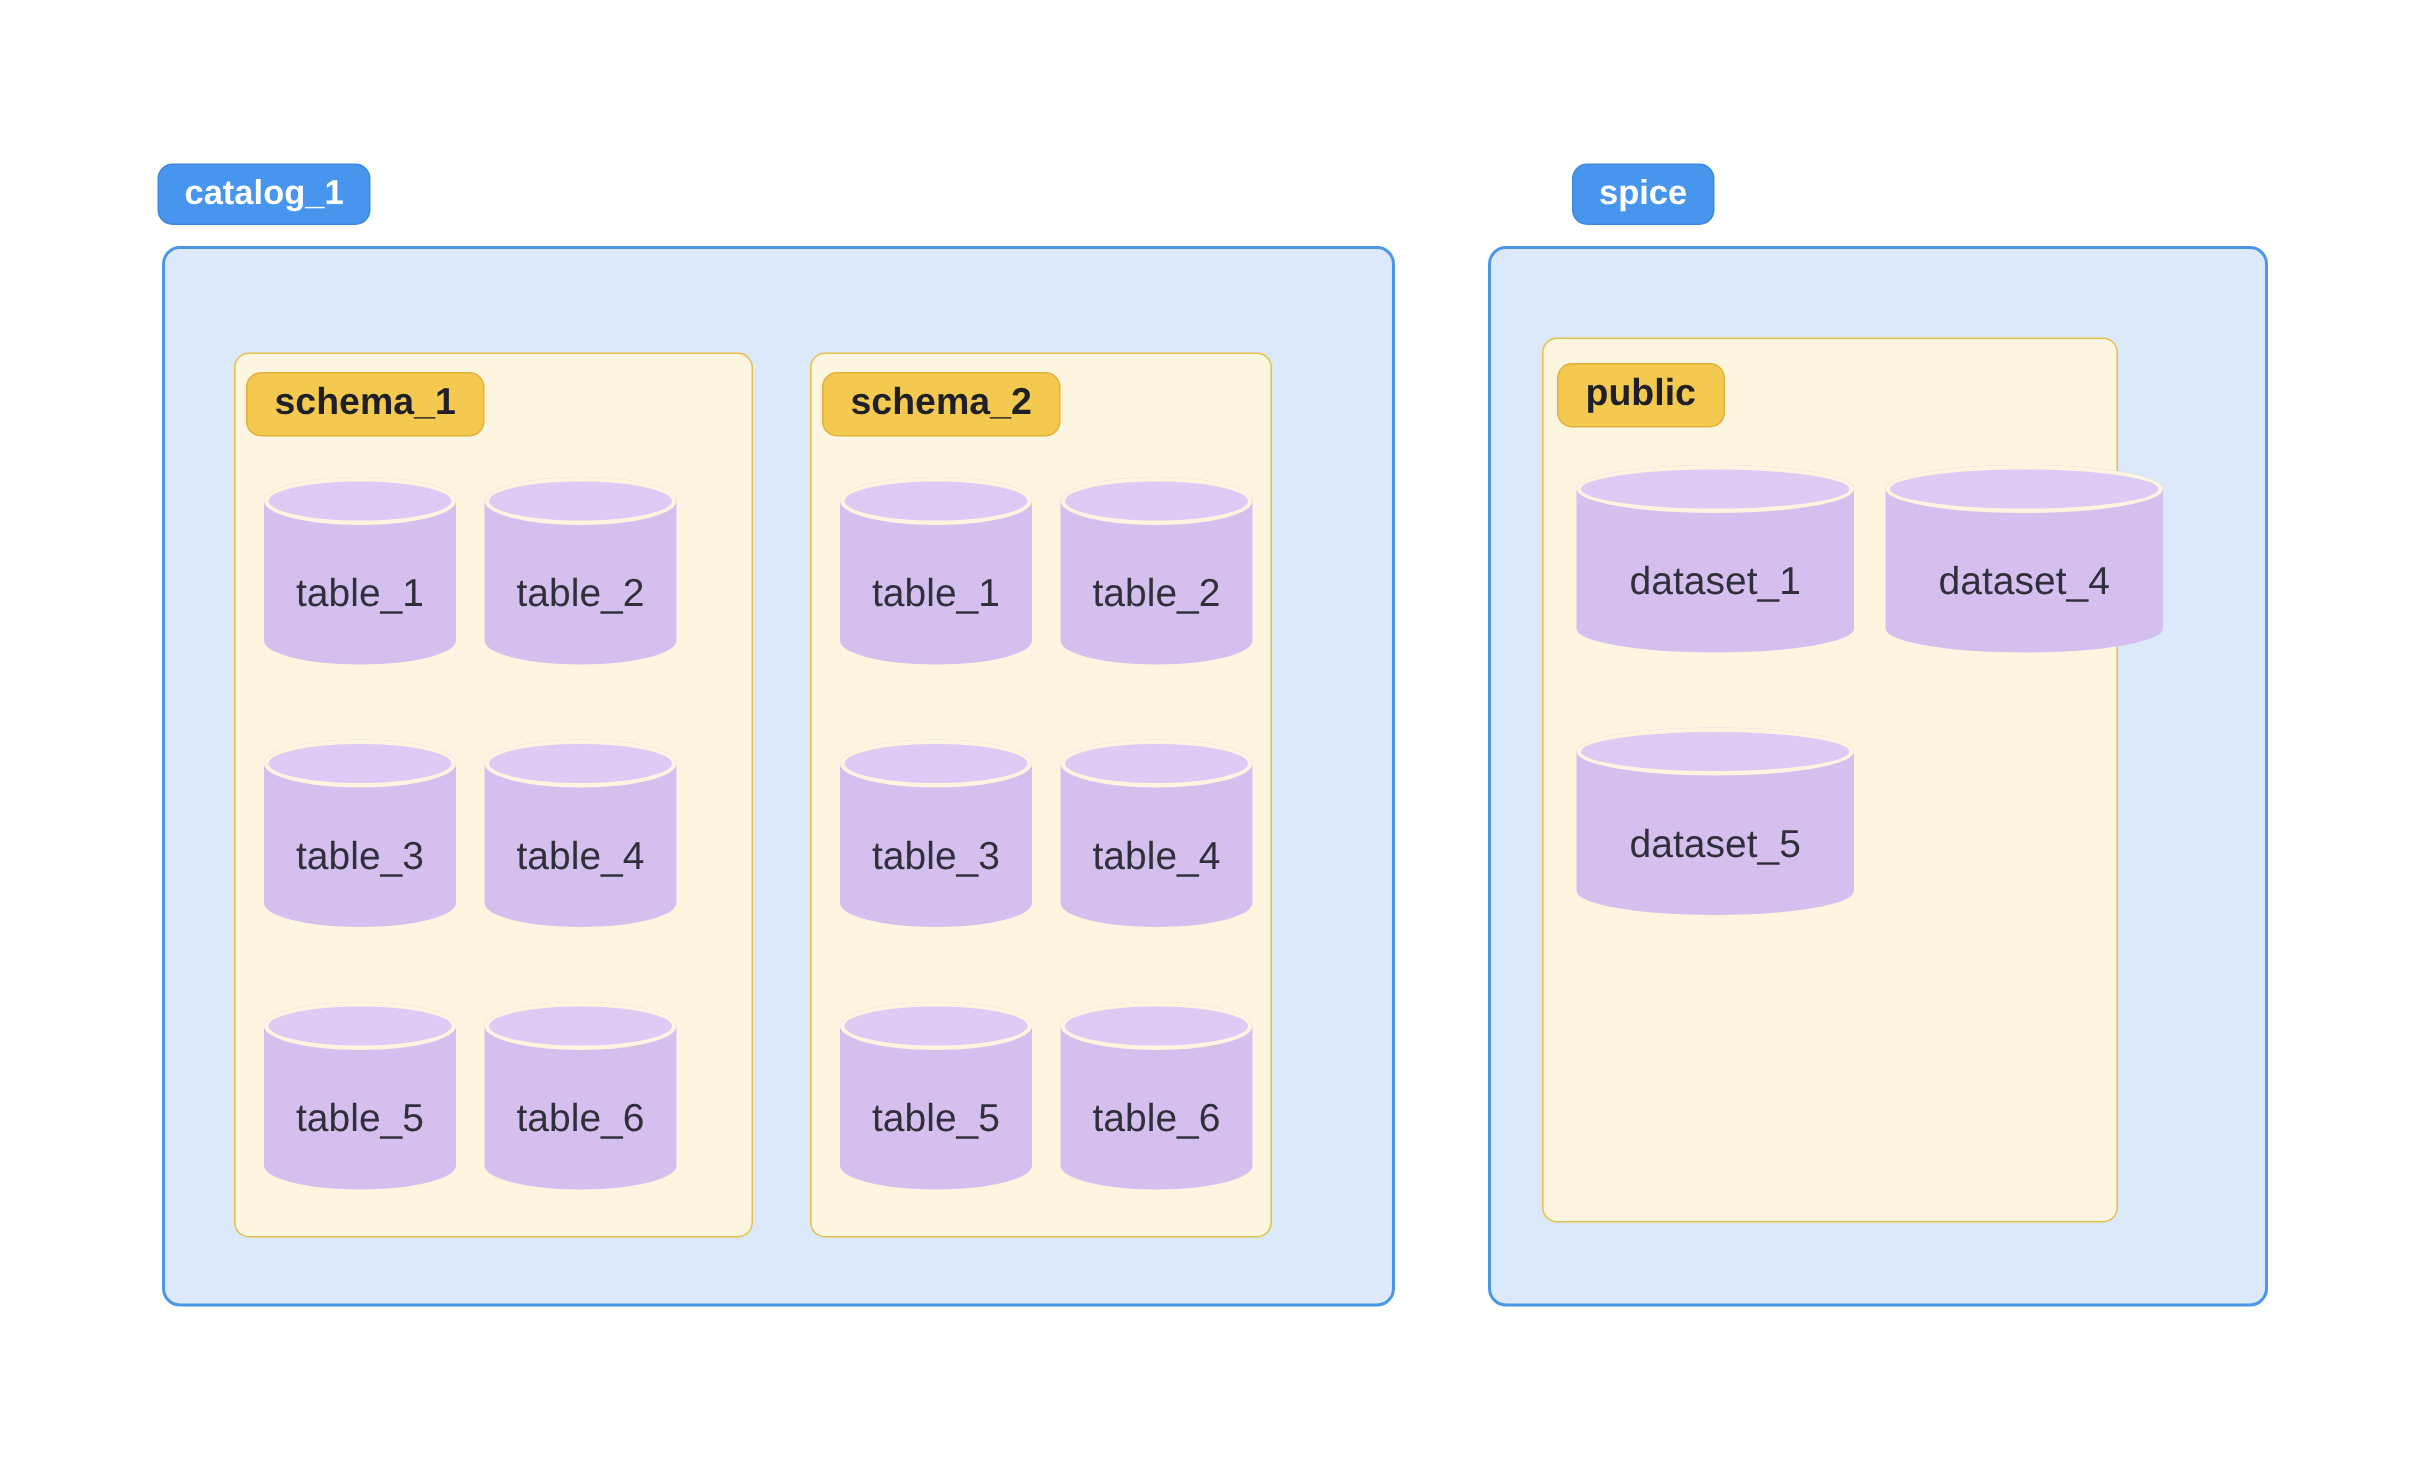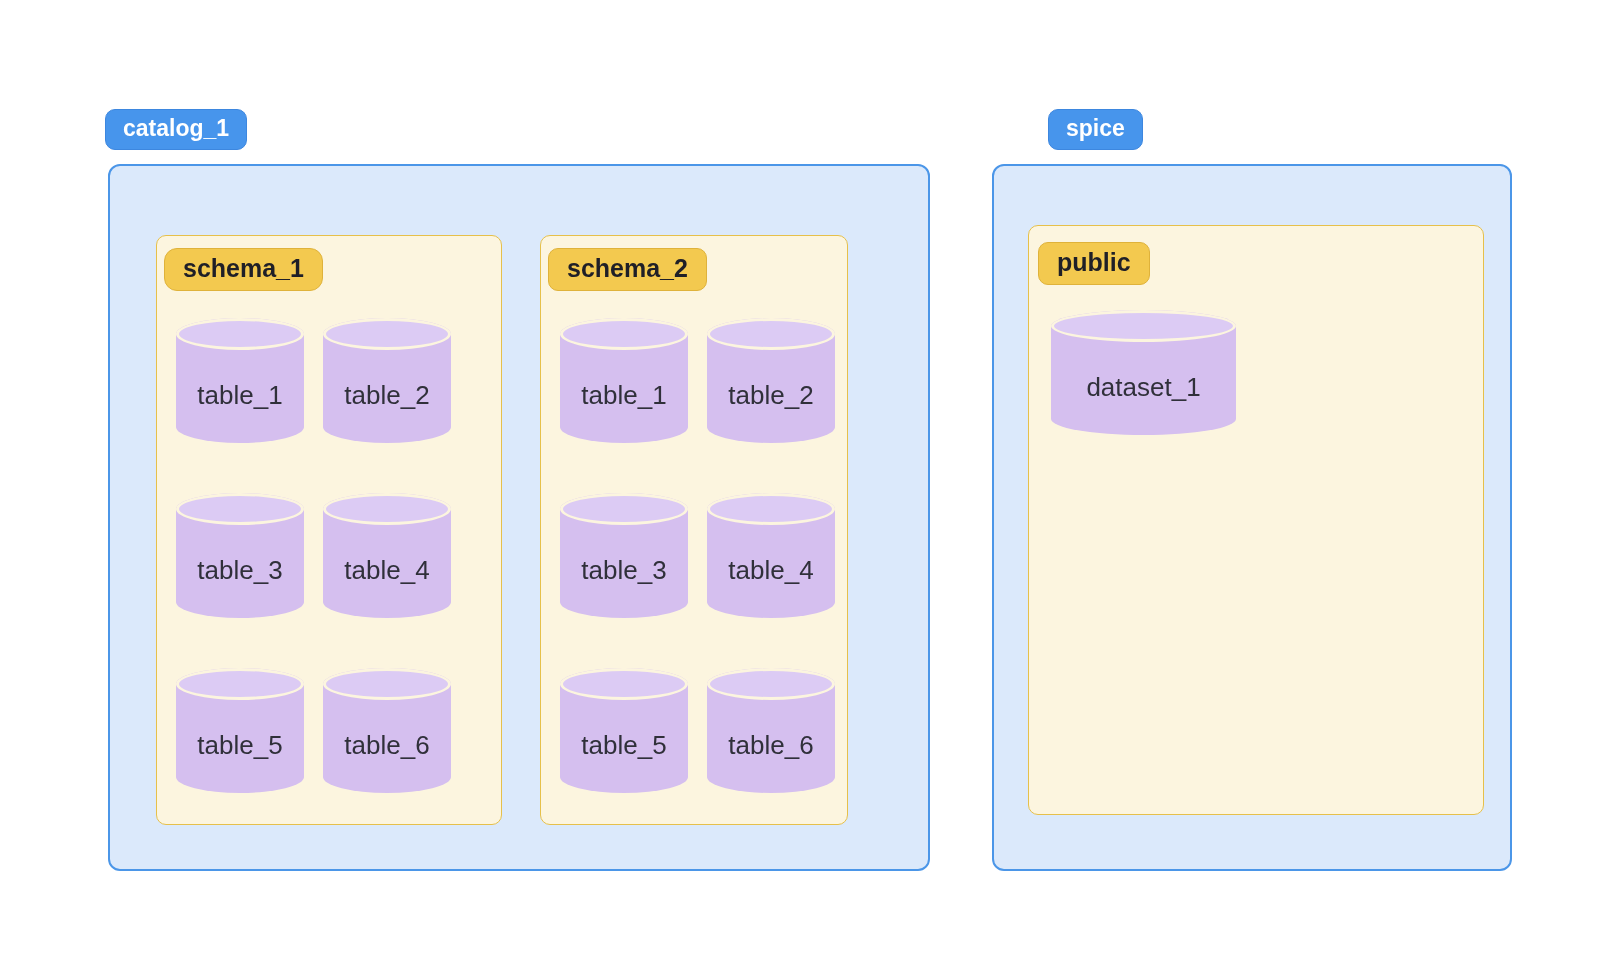--- a/index.html
+++ b/index.html
@@ -106,21 +106,21 @@
 </head>
 <body>
 
 <div class="canvas">
 
   <div class="catalog-badge" style="left:105px; top:109px;">catalog_1</div>
 
   <div class="catalog-box" style="left:108px; top:164px; width:822px; height:707px;">
 
     <div class="schema-box" style="left:46px; top:69px; width:346px; height:590px;">
-      <div class="schema-badge" style="left:7px; top:12px;border-radius:13px;">schema_1</div>
+      <div class="schema-badge" style="left:7px; top:12px;">schema_1</div>
       <div class="cyl-grid" style="left:19px; top:82px;">
         <div class="cyl">
           <span class="cyl-label">table_1</span>
         </div>
         <div class="cyl">
           <span class="cyl-label">table_2</span>
         </div>
         <div class="cyl">
           <span class="cyl-label">table_3</span>
         </div>
@@ -158,24 +158,30 @@
           <span class="cyl-label">table_6</span>
         </div>
       </div>
     </div>
   </div>
 
   <div class="catalog-badge" style="left:1048px; top:109px;">spice</div>
 
   <div class="catalog-box" style="left:992px; top:164px; width:520px; height:707px;">
 
-    <div class="schema-box" style="left:34px; top:59px; width:456px; height:590px;">
+    <div class="schema-box" style="left:34px; top:59px; width:384px; height:590px;">
       <div class="schema-badge" style="left:9px; top:16px;">public</div>
 
       <div class="cyl-grid wide" style="left:22px; top:84px;">
         <div class="cyl wide">
           <span class="cyl-label">dataset_1</span>
+        </div>
+        <div class="cyl wide">
+          <span class="cyl-label">dataset_4</span>
+        </div>
+        <div class="cyl wide">
+          <span class="cyl-label">dataset_5</span>
         </div>
       </div>
     </div>
   </div>
 
 </div>
 
 </body></html>

